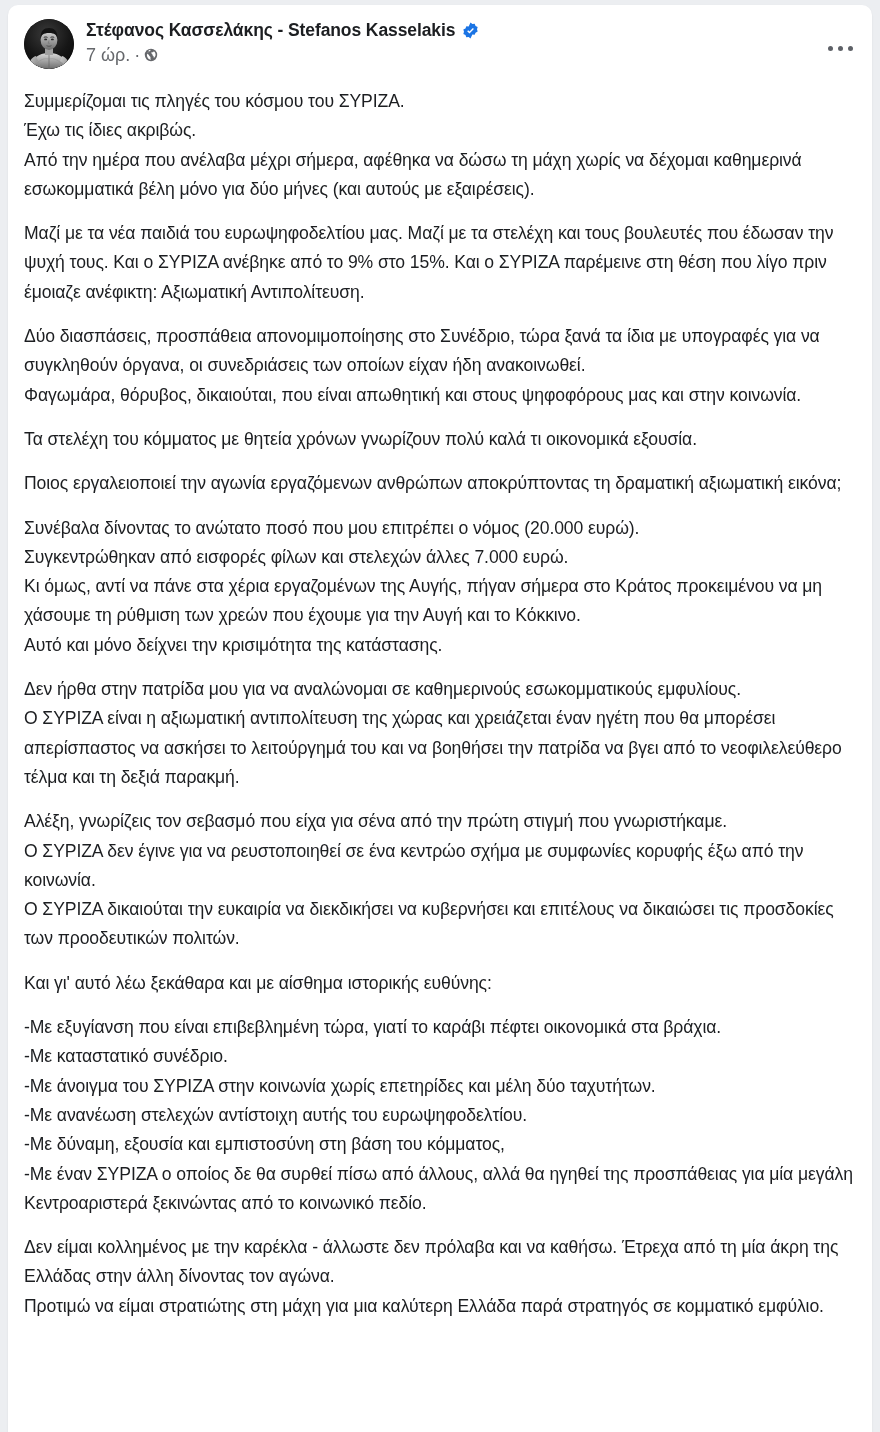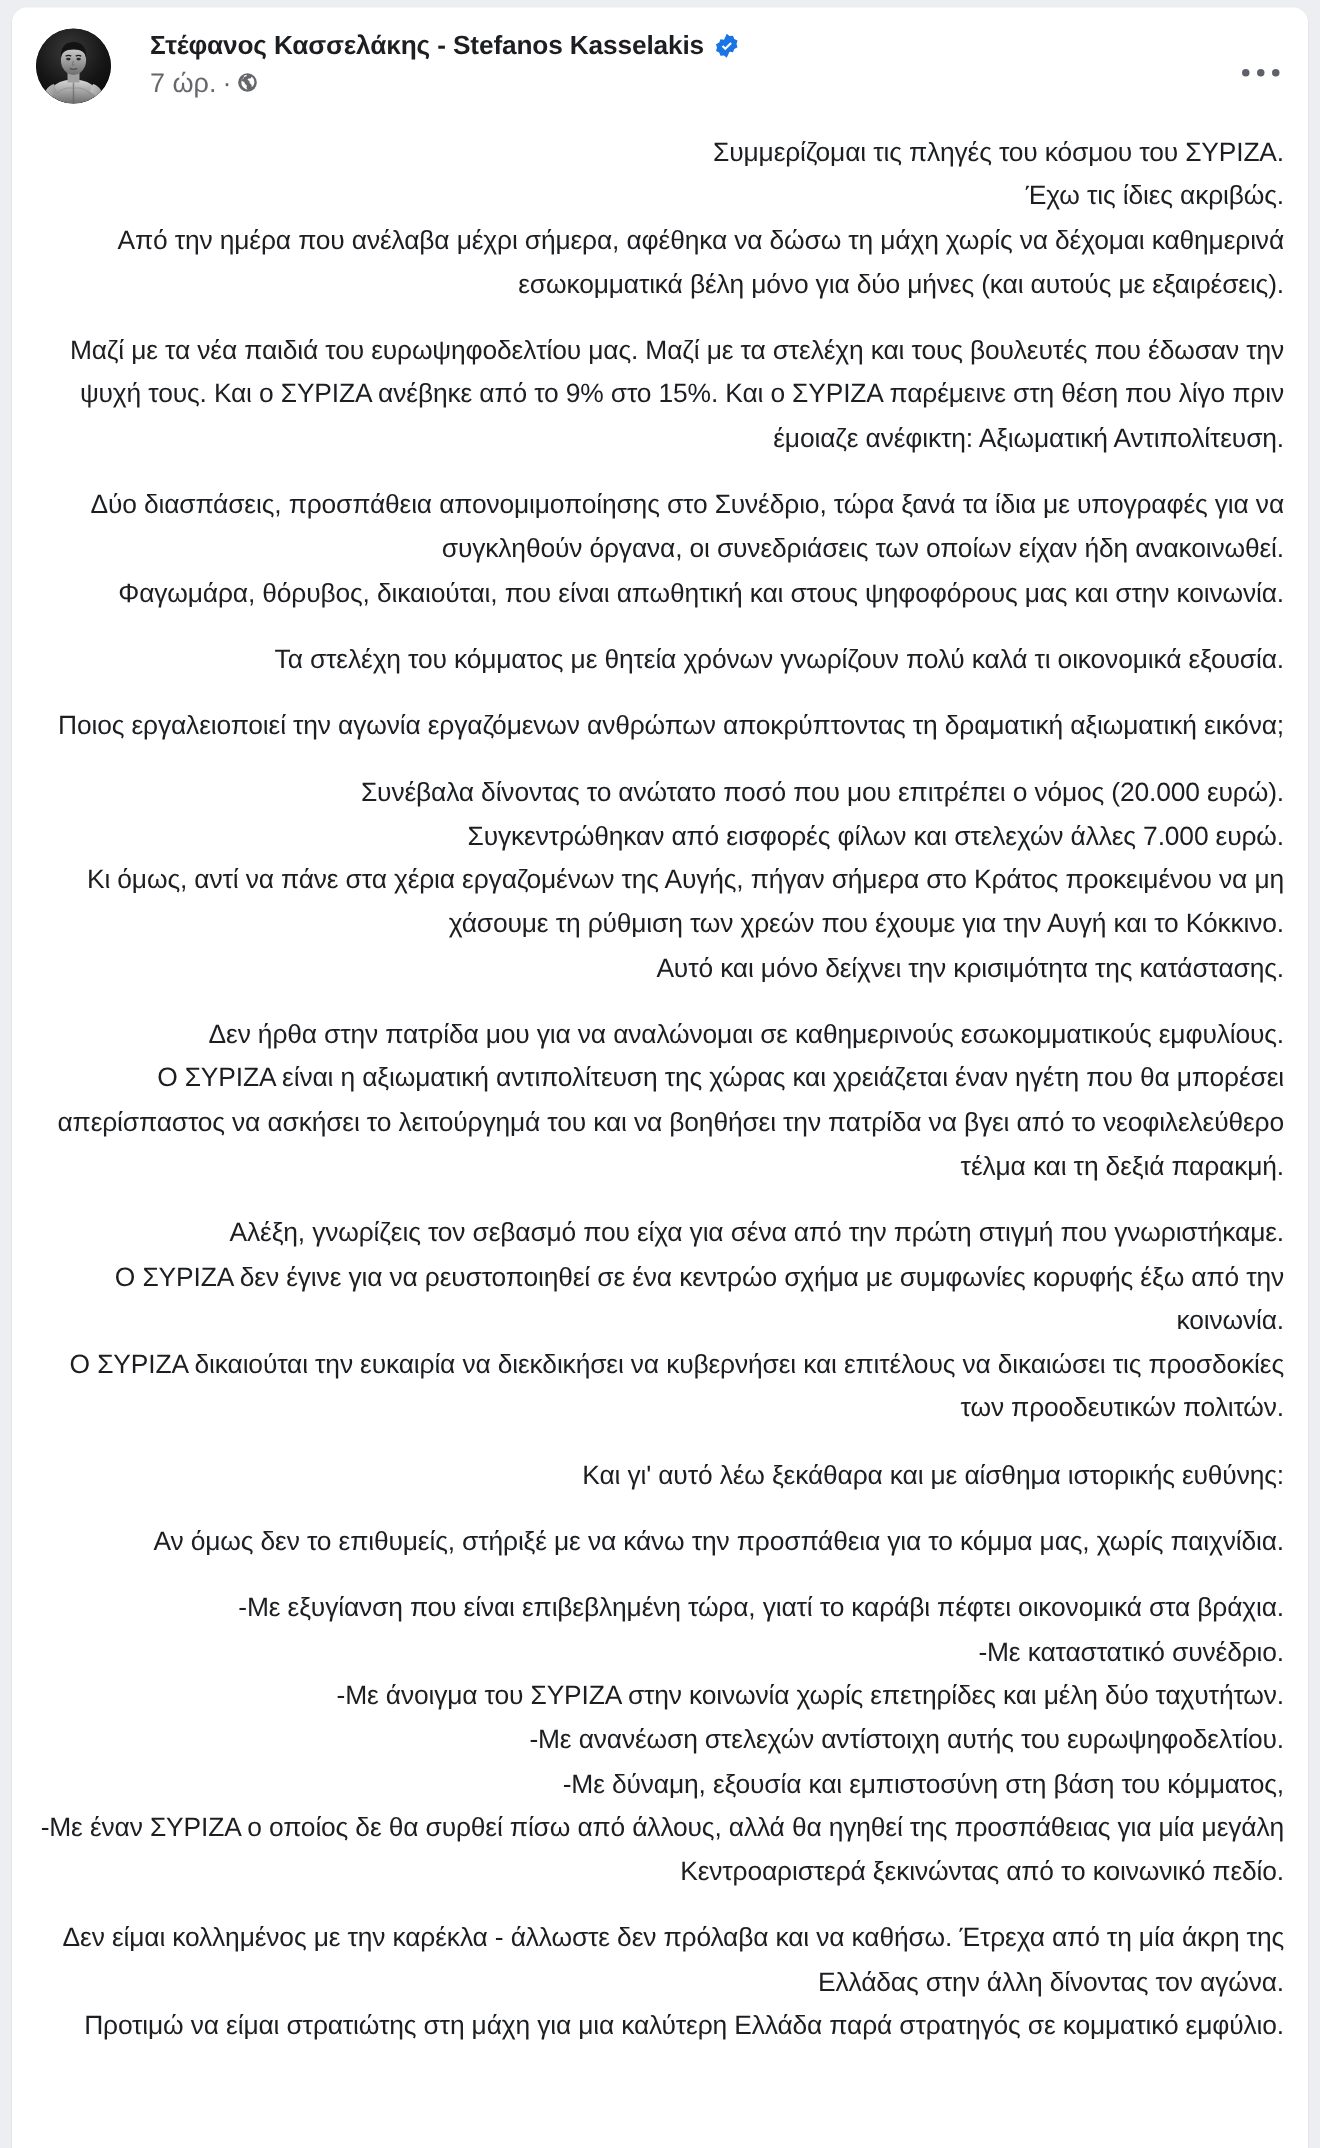--- a/index.html
+++ b/index.html
@@ -49,21 +49,21 @@
     border-radius: 50%;
     flex: 0 0 50px;
     overflow: hidden;
     background: #111;
     position: relative;
     margin-top: 0px;
   }
   .avatar svg { display: block; width: 50px; height: 50px; }
 
   .header-text {
-    margin-left: 26px;
+    margin-left: 12px;
     padding-top: 1px;
     display: flex;
     flex-direction: column;
     justify-content: flex-start;
   }
 
   .name-row {
     display: flex;
     align-items: center;
     line-height: 20px;
@@ -122,21 +122,20 @@
     color: #1c1e21;
     font-size: 17.6px;
     line-height: 29.3px;
     letter-spacing: -0.1px;
   }
 
   .para {
     margin: 0 0 15px 0;
     white-space: pre-line;
     word-wrap: break-word;
-    text-align: right;
   }
   .para:last-child { margin-bottom: 0; }
 </style>
 </head>
 <body>
 
 <div class="page">
 
   <article class="post-card">
 
@@ -235,21 +234,20 @@
       <p class="para">Συνέβαλα δίνοντας το ανώτατο ποσό που μου επιτρέπει ο νόμος (20.000 ευρώ).
 Συγκεντρώθηκαν από εισφορές φίλων και στελεχών άλλες 7.000 ευρώ.
 Κι όμως, αντί να πάνε στα χέρια εργαζομένων της Αυγής, πήγαν σήμερα στο Κράτος προκειμένου να μη χάσουμε τη ρύθμιση των χρεών που έχουμε για την Αυγή και το Κόκκινο.
 Αυτό και μόνο δείχνει την κρισιμότητα της κατάστασης.</p>
       <p class="para">Δεν ήρθα στην πατρίδα μου για να αναλώνομαι σε καθημερινούς εσωκομματικούς εμφυλίους.
 Ο ΣΥΡΙΖΑ είναι η αξιωματική αντιπολίτευση της χώρας και χρειάζεται έναν ηγέτη που θα μπορέσει απερίσπαστος να ασκήσει το λειτούργημά του και να βοηθήσει την πατρίδα να βγει από το νεοφιλελεύθερο τέλμα και τη δεξιά παρακμή.</p>
       <p class="para">Αλέξη, γνωρίζεις τον σεβασμό που είχα για σένα από την πρώτη στιγμή που γνωριστήκαμε.
 Ο ΣΥΡΙΖΑ δεν έγινε για να ρευστοποιηθεί σε ένα κεντρώο σχήμα με συμφωνίες κορυφής έξω από την κοινωνία.
 Ο ΣΥΡΙΖΑ δικαιούται την ευκαιρία να διεκδικήσει να κυβερνήσει και επιτέλους να δικαιώσει τις προσδοκίες των προοδευτικών πολιτών.</p>
       <p class="para">Και γι' αυτό λέω ξεκάθαρα και με αίσθημα ιστορικής ευθύνης:</p>
-      <p class="para">Αν όμως δεν το επιθυμείς, στήριξέ με να κάνω την προσπάθεια για το κόμμα μας, χωρίς παιχνίδια.</p>
       <p class="para">-Με εξυγίανση που είναι επιβεβλημένη τώρα, γιατί το καράβι πέφτει οικονομικά στα βράχια.
 -Με καταστατικό συνέδριο.
 -Με άνοιγμα του ΣΥΡΙΖΑ στην κοινωνία χωρίς επετηρίδες και μέλη δύο ταχυτήτων.
 -Με ανανέωση στελεχών αντίστοιχη αυτής του ευρωψηφοδελτίου.
 -Με δύναμη, εξουσία και εμπιστοσύνη στη βάση του κόμματος,
 -Με έναν ΣΥΡΙΖΑ ο οποίος δε θα συρθεί πίσω από άλλους, αλλά θα ηγηθεί της προσπάθειας για μία μεγάλη Κεντροαριστερά ξεκινώντας από το κοινωνικό πεδίο.</p>
       <p class="para">Δεν είμαι κολλημένος με την καρέκλα - άλλωστε δεν πρόλαβα και να καθήσω. Έτρεχα από τη μία άκρη της Ελλάδας στην άλλη δίνοντας τον αγώνα.
 Προτιμώ να είμαι στρατιώτης στη μάχη για μια καλύτερη Ελλάδα παρά στρατηγός σε κομματικό εμφύλιο.</p>
 
     </section>

